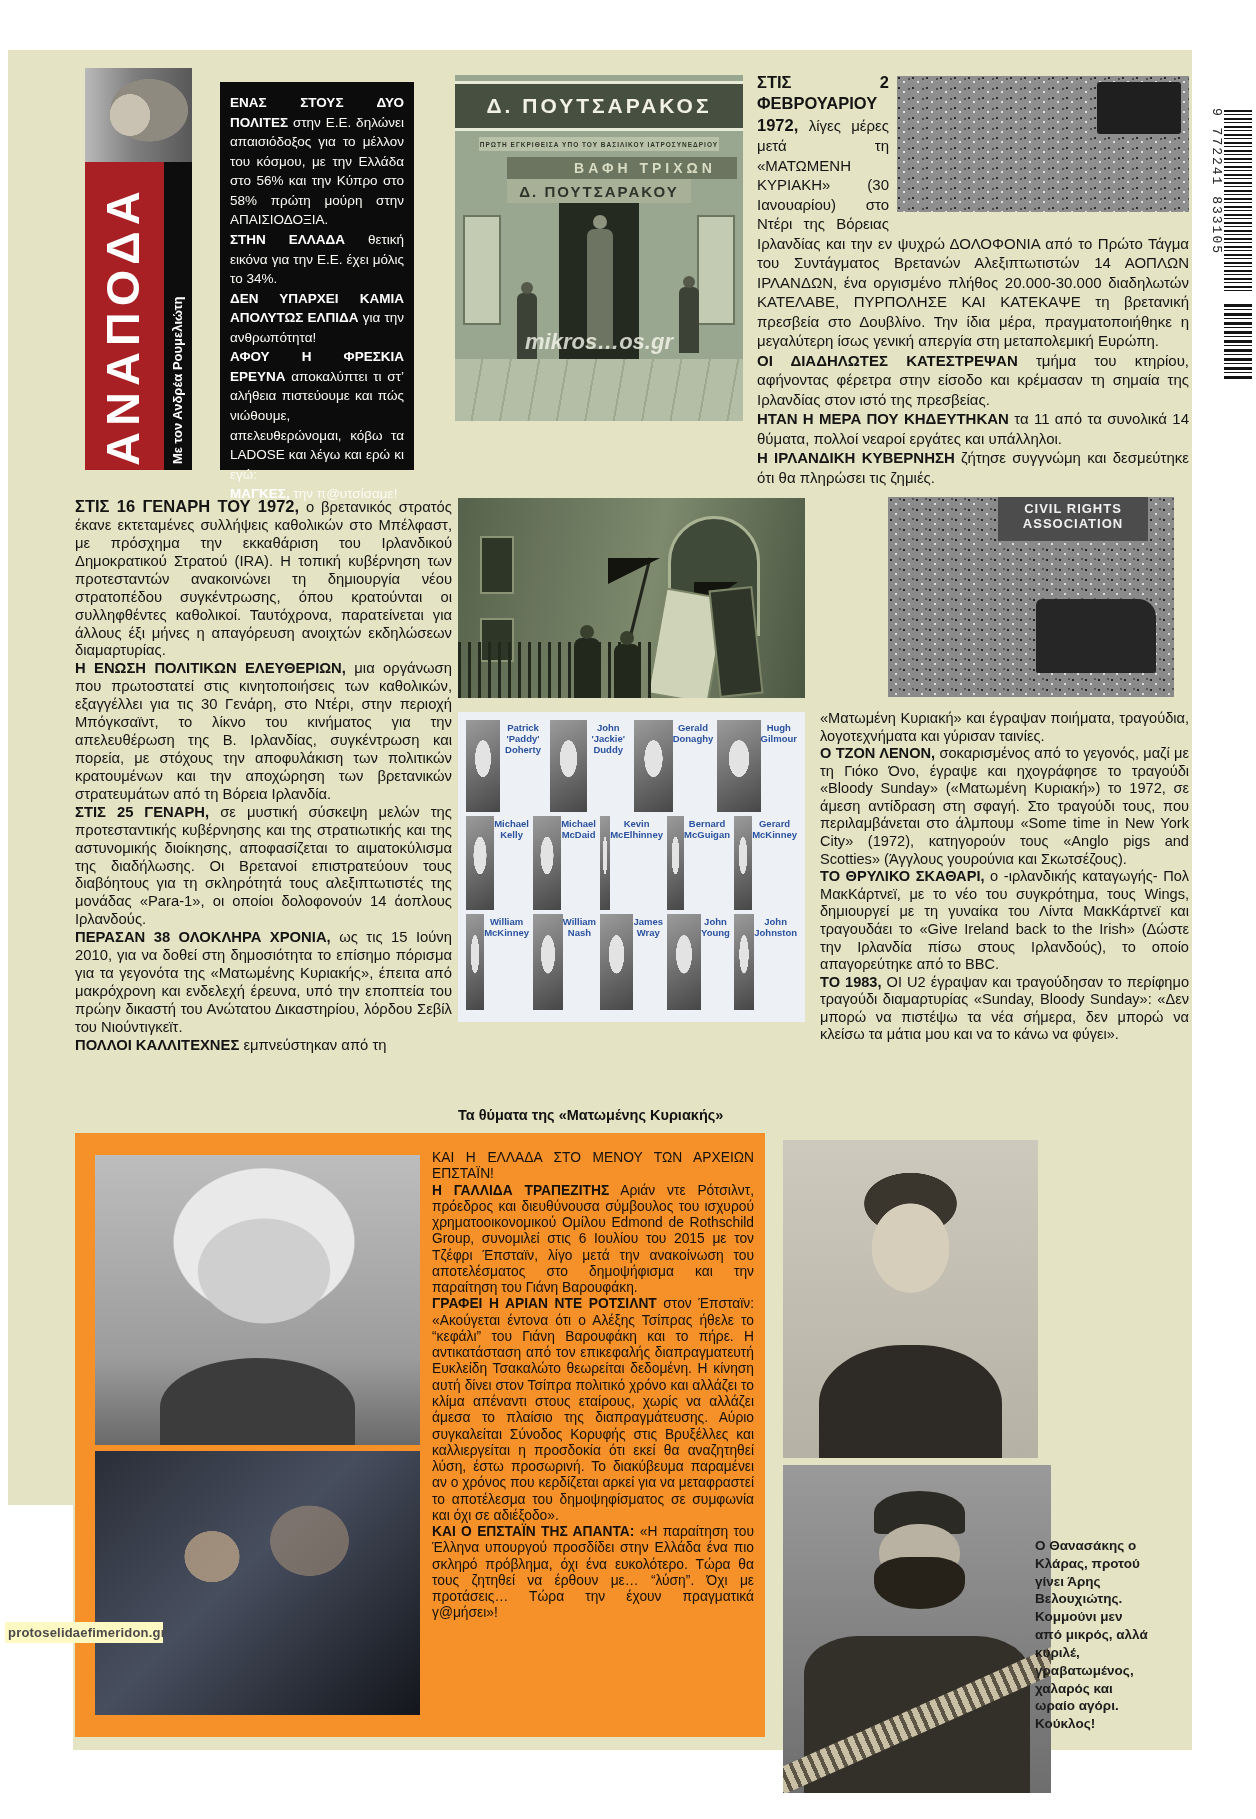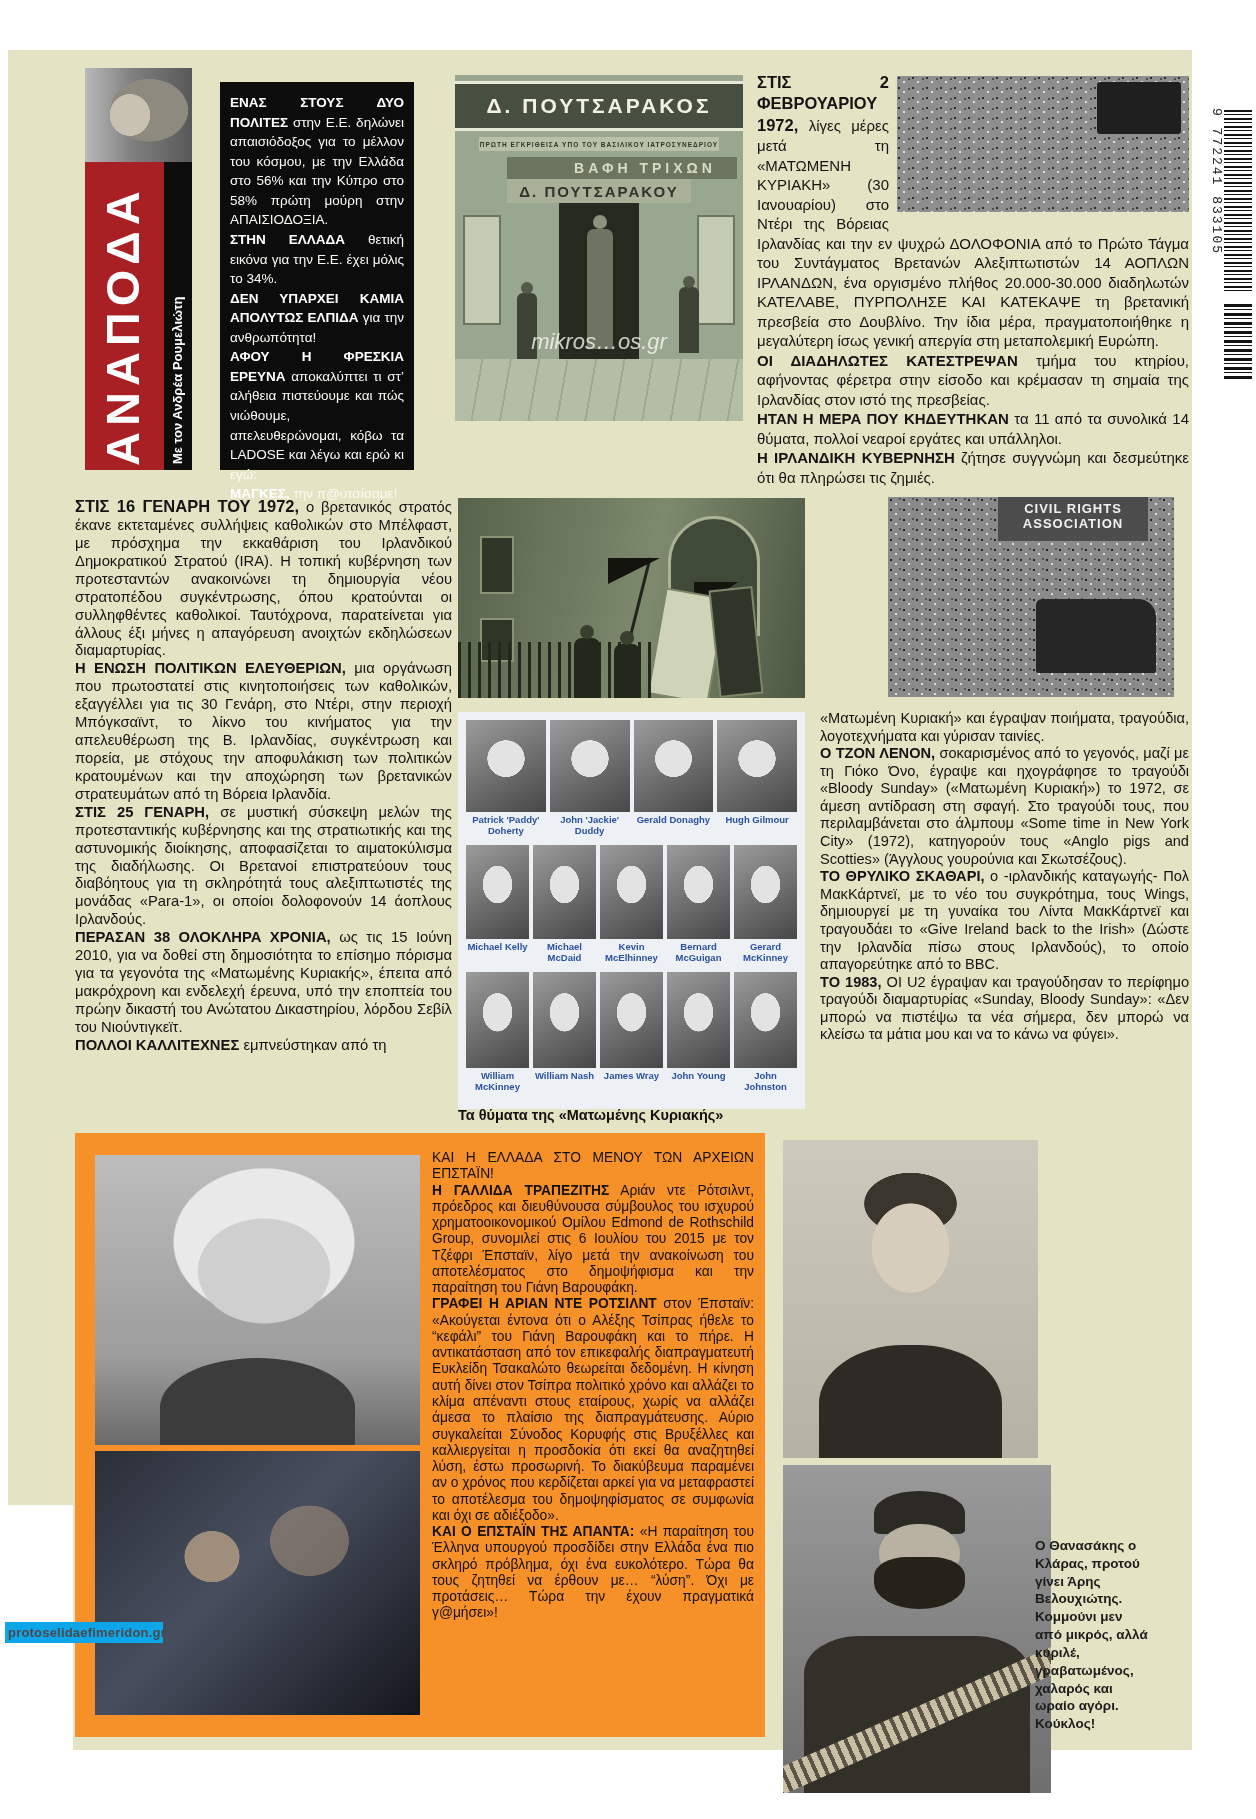--- a/index.html
+++ b/index.html
@@ -49,21 +49,21 @@
   .shop-poster{position:absolute;top:140px;width:38px;height:110px;background:#c3cbb2;border:2px solid #6b755f;box-sizing:border-box;}
   .shop-poster.left{left:8px;}
   .shop-poster.right{right:8px;}
   .shop-boy{position:absolute;width:20px;height:66px;background:#3c4236;border-radius:6px 6px 0 0;}
   .shop-boy::before{content:"";position:absolute;left:4px;top:-11px;width:12px;height:12px;border-radius:50%;background:#55594a;}
   .shop-boy.b1{left:62px;bottom:62px;}
   .shop-boy.b2{right:44px;bottom:68px;}
   .shop-pavement{position:absolute;left:0;bottom:0;width:100%;height:62px;
     background:repeating-linear-gradient(100deg,#b4bda6 0 26px,#9fa98f 26px 28px),linear-gradient(#b4bda6,#cdd4ba);}
   .shop-watermark{position:absolute;left:0;bottom:66px;width:100%;text-align:center;
-    font-style:italic;font-size:22px;color:rgba(250,250,240,0.78);}
+    font-style:italic;font-size:22px;color:rgba(250,250,240,0.78);font-weight:bold;}
 
   
   .art{text-align:justify;}
   .art p{margin:0;}
   .art-tr{left:757px;top:72px;width:432px;height:402px;font-size:15px;line-height:1.3;}
   .crowd-photo{float:right;width:292px;height:136px;margin:4px 0 6px 8px;overflow:hidden;
     background-color:#8e8e8e;
     background-image:
       radial-gradient(circle 2px at 2px 2px, #2c2c2c 50%, rgba(0,0,0,0) 51%),
       radial-gradient(circle 2px at 7px 6px, #e0e0e0 50%, rgba(0,0,0,0) 51%),
@@ -115,21 +115,21 @@
       radial-gradient(circle 2px at 8px 7px, #ddd 50%, rgba(0,0,0,0) 51%),
       radial-gradient(circle 2px at 12px 2px, #555 50%, rgba(0,0,0,0) 51%);
     background-size:13px 10px;}
   .civil-banner{position:absolute;right:26px;top:0;width:150px;height:44px;background:#4c4c4c;
     color:#f1f1f1;font-weight:bold;font-size:13px;line-height:15px;text-align:center;padding-top:4px;box-sizing:border-box;letter-spacing:1px;}
   .civil-vehicle{position:absolute;right:18px;bottom:24px;width:120px;height:74px;background:#262626;border-radius:6px 18px 2px 2px;}
 
   
   .victims{left:458px;top:712px;width:347px;background:#edf0f4;padding:8px;box-sizing:border-box;}
   .vrow{display:flex;gap:4px;margin-bottom:4px;}
-  .vcell{flex:1;display:flex;flex-direction:column;}
+  .vcell{flex:1;display:flex;flex-direction:row;}
   .vphoto{width:100%;background:
       radial-gradient(ellipse 42% 36% at 50% 42%, #e3e3e3 0 55%, rgba(0,0,0,0) 56%),
       linear-gradient(150deg,#9b9b9b,#474747);}
   .vrow.r1 .vphoto{height:92px;}
   .vrow.r2 .vphoto{height:94px;}
   .vrow.r3 .vphoto{height:96px;}
   .vname{min-height:26px;text-align:center;color:#2a52a0;font-weight:bold;font-size:9.5px;line-height:1.15;padding-top:3px;}
   .victims-caption{left:458px;top:1107px;width:347px;font-weight:bold;font-size:14.5px;color:#111;}
 
   
@@ -159,21 +159,21 @@
     background:linear-gradient(#9a9a9a,#6e6e6e);}
   .fighter-cap{position:absolute;left:34%;top:8%;width:34%;height:13%;background:#2c2a24;border-radius:50% 50% 8% 8%;}
   .fighter-face{position:absolute;left:36%;top:18%;width:30%;height:18%;background:#b9b2a2;border-radius:48%;}
   .fighter-beard{position:absolute;left:34%;top:28%;width:34%;height:16%;background:#262219;border-radius:40% 40% 55% 55%;}
   .fighter-body{position:absolute;left:8%;bottom:0;width:84%;height:48%;background:#33302a;border-radius:24% 24% 0 0;}
   .fighter-bandolier{position:absolute;left:-10%;bottom:18%;width:120%;height:26px;transform:rotate(-24deg);
     background:repeating-linear-gradient(90deg,#c9bfa4 0 6px,#5c5546 6px 10px);}
   .fighter-caption{left:1035px;top:1537px;width:118px;font-weight:bold;font-size:13.5px;line-height:1.32;color:#1c1c1c;}
 
   
-  .protoselida{left:5px;top:1622px;width:158px;height:21px;background:#0ea5e9;
+  .protoselida{left:5px;top:1622px;width:158px;height:21px;background:#fef9c3;
     display:flex;align-items:center;font-weight:bold;font-size:13px;color:#4a4a4a;letter-spacing:0.2px;padding-left:3px;box-sizing:border-box;}
 </style>
 </head>
 <body>
 
 <div class="page">
   <div class="abs paper"></div>
 
   <div class="abs columnist-photo"></div>
   <div class="abs red-banner">

